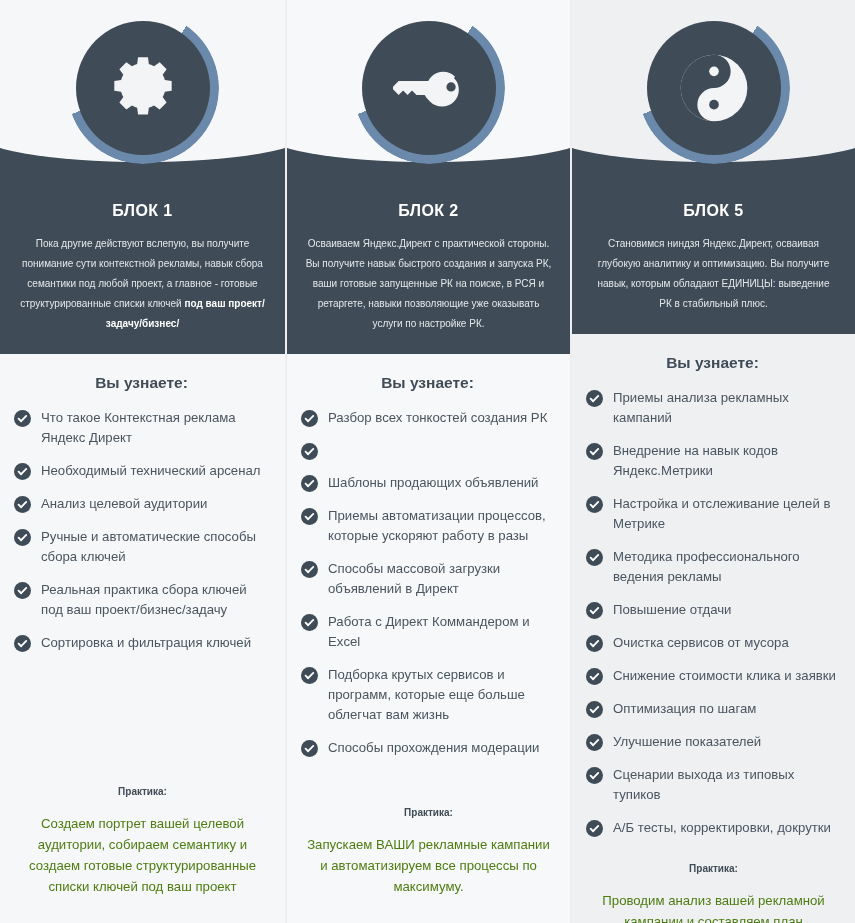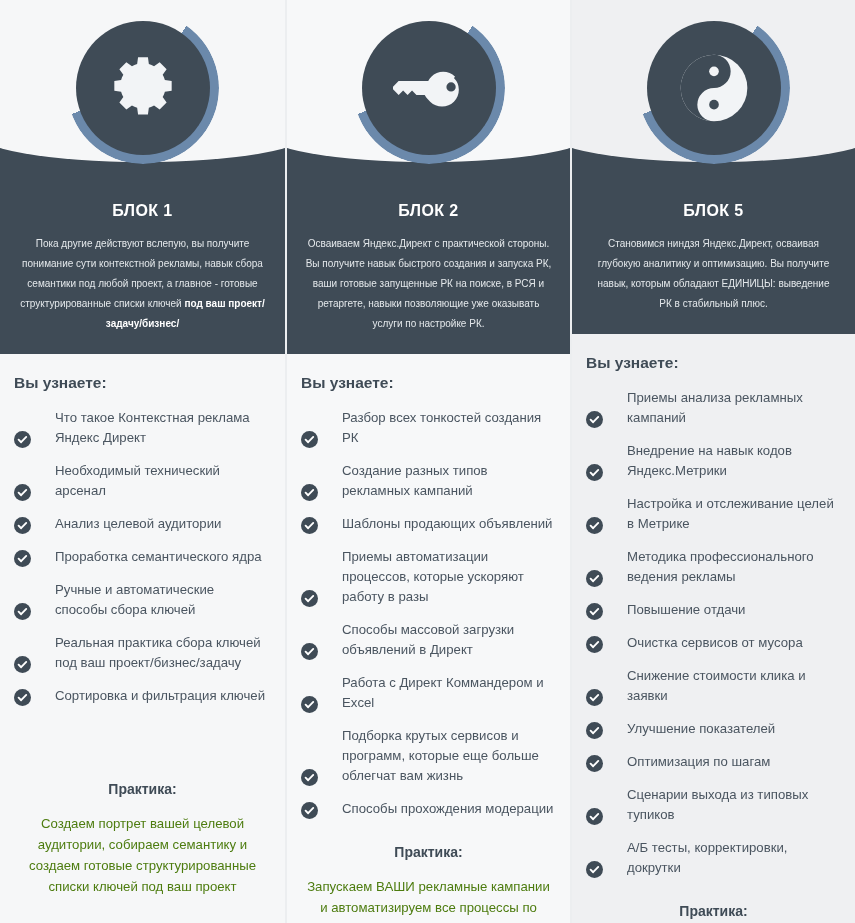--- a/index.html
+++ b/index.html
@@ -104,52 +104,52 @@
     color: #e4e8eb;
   }
   .block-desc b { color: #ffffff; font-weight: bold; }
 
   
   .learn {
     flex: 1 1 auto;
     padding: 20px 16px 0 14px;
   }
   .sec-title {
+    text-align: center;
     font-size: 15.5px;
     font-weight: bold;
     color: #3f4b56;
     margin-bottom: 16px;
   }
   ul.bullets { list-style: none; }
   ul.bullets li {
     display: flex;
-    align-items: flex-end;
+    align-items: flex-start;
     margin-bottom: 13px;
     font-size: 13.2px;
     line-height: 20px;
     color: #4a5560;
-    gap: 14px;
   }
   .chk {
     flex: 0 0 17px;
     width: 17px; height: 17px;
     margin-right: 10px;
     margin-top: 2px;
   }
   .chk svg { display: block; }
   .btxt { flex: 1 1 auto; }
 
   
   .practice {
     flex: 0 0 auto;
     padding: 12px 16px 26px;
     text-align: center;
   }
   .pr-title {
-    font-size: 14px;
+    font-size: 10px;
     font-weight: bold;
     color: #3f4b56;
     margin-bottom: 16px;
   }
   .pr-text {
     font-size: 13.2px;
     line-height: 21px;
     color: #4d7c0f;
   }
 </style>
@@ -202,29 +202,20 @@
             <span class="btxt">Необходимый технический арсенал</span>
           </li>
           <li>
             <span class="chk">
               <svg width="17" height="17" viewBox="0 0 20 20">
                 <circle cx="10" cy="10" r="10" fill="#3f4b56"></circle>
                 <path d="M5.4 10.2l3 3 6-6.2" stroke="#ffffff" stroke-width="2.2" fill="none" stroke-linecap="round" stroke-linejoin="round"></path>
               </svg>
             </span>
             <span class="btxt">Анализ целевой аудитории</span>
-          </li>
-          <li>
-            <span class="chk">
-              <svg width="17" height="17" viewBox="0 0 20 20">
-                <circle cx="10" cy="10" r="10" fill="#3f4b56"></circle>
-                <path d="M5.4 10.2l3 3 6-6.2" stroke="#ffffff" stroke-width="2.2" fill="none" stroke-linecap="round" stroke-linejoin="round"></path>
-              </svg>
-            </span>
-            <span class="btxt">Проработка семантического ядра</span>
           </li>
           <li>
             <span class="chk">
               <svg width="17" height="17" viewBox="0 0 20 20">
                 <circle cx="10" cy="10" r="10" fill="#3f4b56"></circle>
                 <path d="M5.4 10.2l3 3 6-6.2" stroke="#ffffff" stroke-width="2.2" fill="none" stroke-linecap="round" stroke-linejoin="round"></path>
               </svg>
             </span>
             <span class="btxt">Ручные и автоматические способы сбора ключей</span>
           </li>
@@ -290,21 +281,20 @@
             </span>
             <span class="btxt">Разбор всех тонкостей создания РК</span>
           </li>
           <li>
             <span class="chk">
               <svg width="17" height="17" viewBox="0 0 20 20">
                 <circle cx="10" cy="10" r="10" fill="#3f4b56"></circle>
                 <path d="M5.4 10.2l3 3 6-6.2" stroke="#ffffff" stroke-width="2.2" fill="none" stroke-linecap="round" stroke-linejoin="round"></path>
               </svg>
             </span>
-            <span class="btxt">Создание разных типов рекламных кампаний</span>
           </li>
           <li>
             <span class="chk">
               <svg width="17" height="17" viewBox="0 0 20 20">
                 <circle cx="10" cy="10" r="10" fill="#3f4b56"></circle>
                 <path d="M5.4 10.2l3 3 6-6.2" stroke="#ffffff" stroke-width="2.2" fill="none" stroke-linecap="round" stroke-linejoin="round"></path>
               </svg>
             </span>
             <span class="btxt">Шаблоны продающих объявлений</span>
           </li>
@@ -453,30 +443,30 @@
             </span>
             <span class="btxt">Снижение стоимости клика и заявки</span>
           </li>
           <li>
             <span class="chk">
               <svg width="17" height="17" viewBox="0 0 20 20">
                 <circle cx="10" cy="10" r="10" fill="#3f4b56"></circle>
                 <path d="M5.4 10.2l3 3 6-6.2" stroke="#ffffff" stroke-width="2.2" fill="none" stroke-linecap="round" stroke-linejoin="round"></path>
               </svg>
             </span>
+            <span class="btxt">Оптимизация по шагам</span>
+          </li>
+          <li>
+            <span class="chk">
+              <svg width="17" height="17" viewBox="0 0 20 20">
+                <circle cx="10" cy="10" r="10" fill="#3f4b56"></circle>
+                <path d="M5.4 10.2l3 3 6-6.2" stroke="#ffffff" stroke-width="2.2" fill="none" stroke-linecap="round" stroke-linejoin="round"></path>
+              </svg>
+            </span>
             <span class="btxt">Улучшение показателей</span>
-          </li>
-          <li>
-            <span class="chk">
-              <svg width="17" height="17" viewBox="0 0 20 20">
-                <circle cx="10" cy="10" r="10" fill="#3f4b56"></circle>
-                <path d="M5.4 10.2l3 3 6-6.2" stroke="#ffffff" stroke-width="2.2" fill="none" stroke-linecap="round" stroke-linejoin="round"></path>
-              </svg>
-            </span>
-            <span class="btxt">Оптимизация по шагам</span>
           </li>
           <li>
             <span class="chk">
               <svg width="17" height="17" viewBox="0 0 20 20">
                 <circle cx="10" cy="10" r="10" fill="#3f4b56"></circle>
                 <path d="M5.4 10.2l3 3 6-6.2" stroke="#ffffff" stroke-width="2.2" fill="none" stroke-linecap="round" stroke-linejoin="round"></path>
               </svg>
             </span>
             <span class="btxt">Сценарии выхода из типовых тупиков</span>
           </li>

